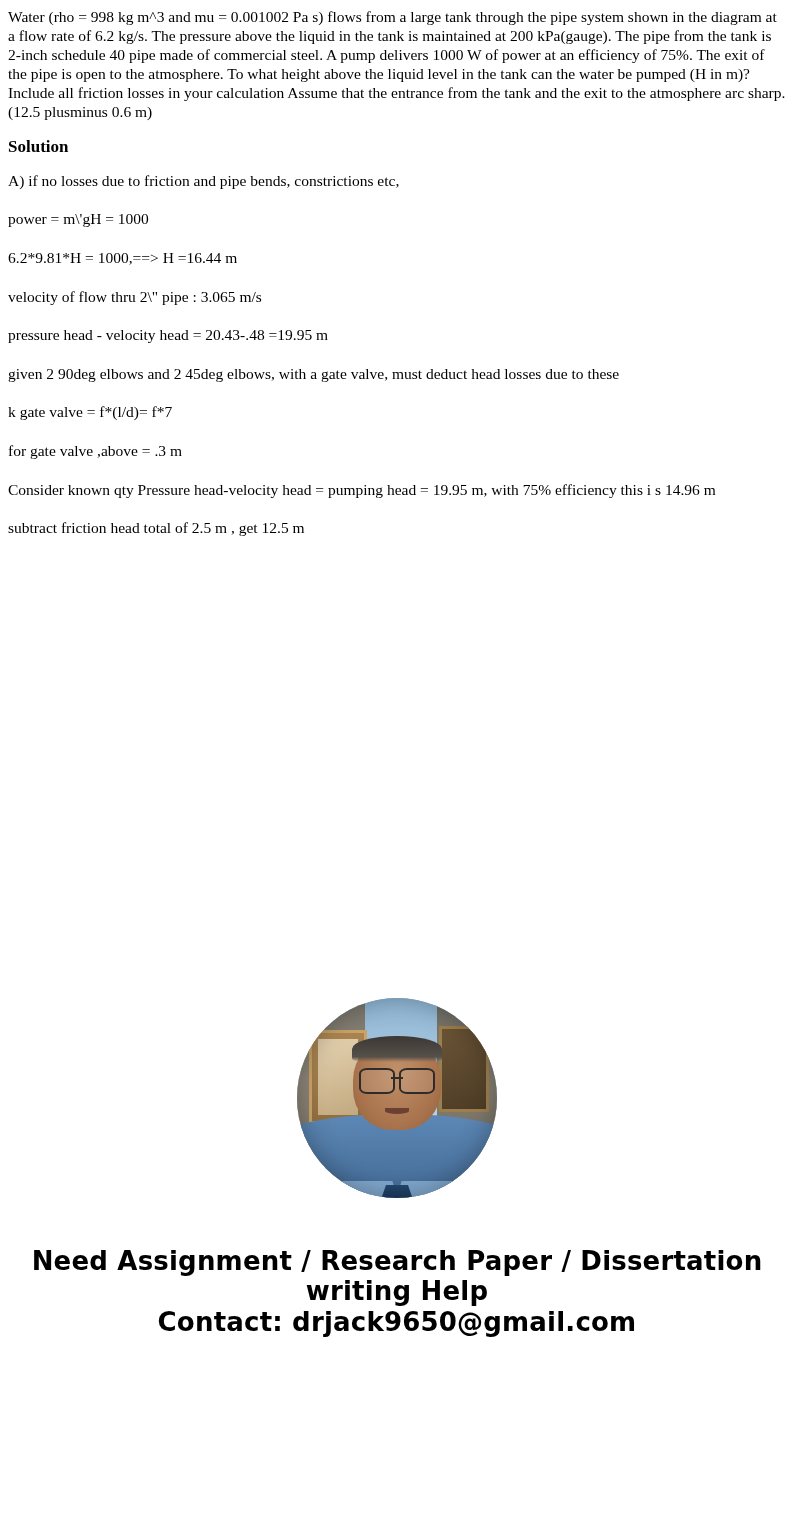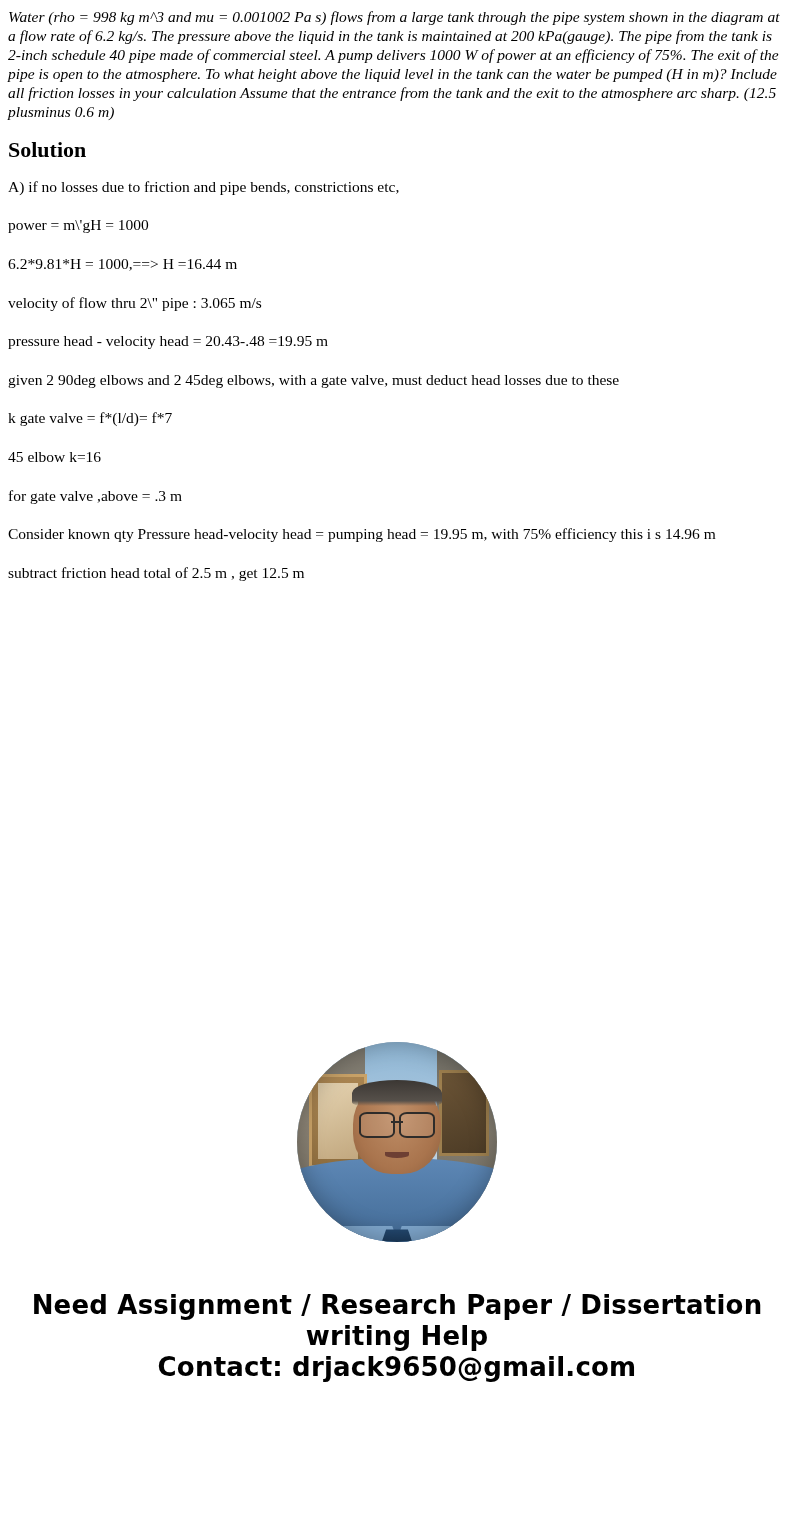--- a/index.html
+++ b/index.html
@@ -17,25 +17,24 @@
   .page {
     width: 794px;
     box-sizing: border-box;
     padding: 8px 8px 0 8px;
   }
   .question {
     font-size: 15.5px;
     line-height: 1.22;
     text-align: left;
     margin: 0 0 14px 0;
-    font-style: italic;
   }
   h2.solution-heading {
     font-family: "Liberation Serif", "DejaVu Serif", serif;
-    font-size: 22px;
+    font-size: 17px;
     font-weight: bold;
     margin: 16px 0 14px 0;
     line-height: 1.2;
   }
   p.step {
     font-size: 15.5px;
     line-height: 1.2;
     margin: 1px 0 20px 0;
   }
   p.step sup {
@@ -225,21 +224,20 @@
 
   <p class="step">A) if no losses due to friction and pipe bends, constrictions etc,</p>
   <p class="step">power = m\'gH = 1000</p>
   <p class="step">6.2*9.81*H = 1000,==&gt; H =16.44 m</p>
   <p class="step">velocity of flow thru 2\" pipe : 3.065 m/s</p>
   <p class="step">pressure head - velocity head = 20.43-.48 =19.95 m</p>
   <p class="step">given 2 90deg elbows and 2 45deg elbows, with a gate valve, must deduct head losses due to these</p>
 
 
   <p class="step">k gate valve = f*(l/d)= f*7</p>
-  <p class="step">45 elbow k=16</p>
   <p class="step">for gate valve ,above = .3 m</p>
   <p class="step">Consider known qty Pressure head-velocity head = pumping head = 19.95 m, with 75% efficiency this i s 14.96 m</p>
   <p class="step">subtract friction head total of 2.5 m , get 12.5 m</p>
 
   <div class="spacer"></div>
 
   <div class="avatar-wrap">
     <div class="avatar">
       <div class="av-bg"></div>
       <div class="av-wall-left"></div>

